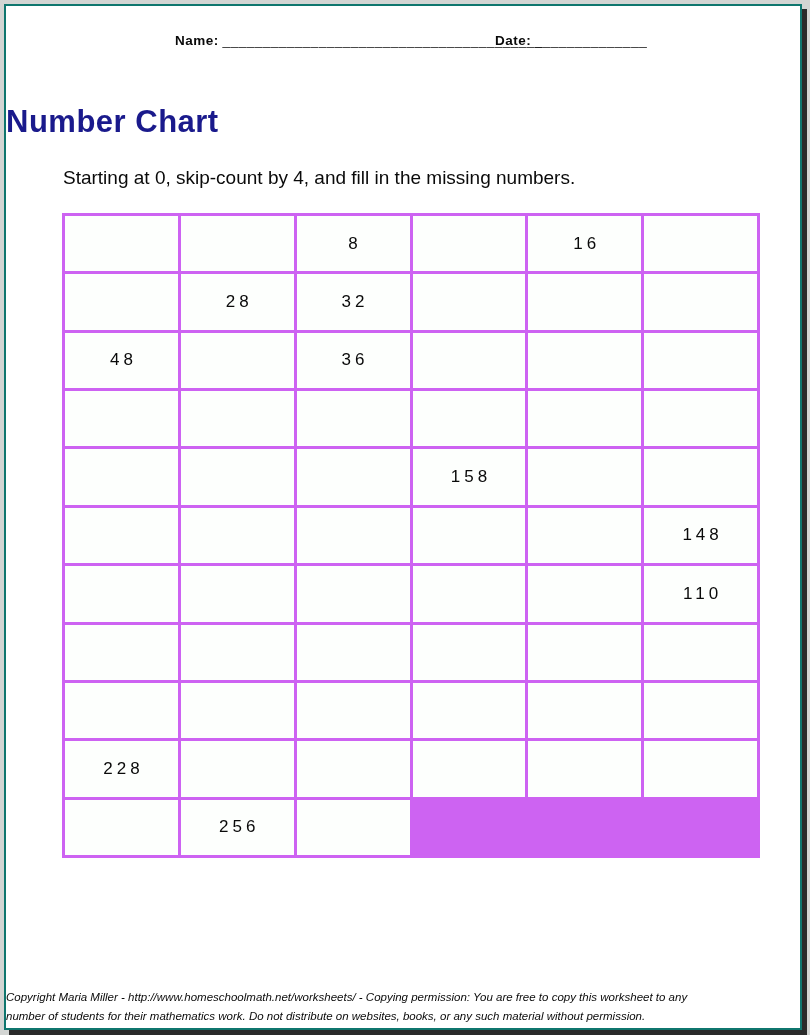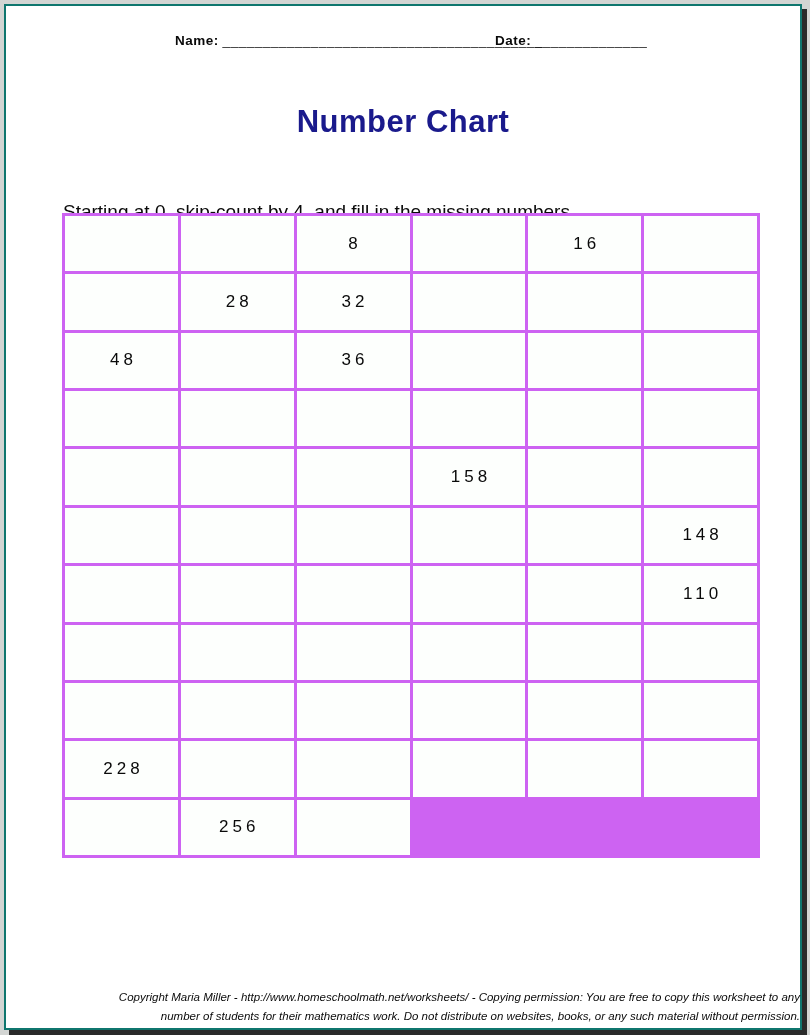--- a/index.html
+++ b/index.html
@@ -33,33 +33,31 @@
   }
   .name-block { position: absolute; left: 169px; top: 0; white-space: nowrap; }
   .date-block { position: absolute; left: 489px; top: 0; white-space: nowrap; }
   .field-label { font-weight: bold; letter-spacing: 0.5px; }
   .field-line { font-weight: normal; color: #1a1a1a; letter-spacing: 0.5px; }
   .title {
     position: absolute;
     left: 0;
     top: 98px;
     width: 100%;
-    text-align: center;
     font-size: 31px;
     font-weight: bold;
     color: #1a1a8c;
     letter-spacing: 0.5px;
   }
   .instruction {
     position: absolute;
     left: 57px;
     top: 161px;
     font-size: 19px;
     color: #0a0a0a;
-    margin-top: 34px;
   }
   .grid {
     position: absolute;
     left: 56px;
     top: 207px;
     width: 698px;
     height: 645px;
     background: #cd63f2;
     display: grid;
     grid-template-columns: repeat(6, 1fr);
@@ -76,21 +74,21 @@
     font-size: 17px;
     color: #0a0a0a;
     letter-spacing: 4px;
     text-indent: 4px;
   }
   .footer {
     position: absolute;
     left: 0;
     top: 982px;
     width: 100%;
-    text-align: right;
+    text-align: left;
     font-size: 11.5px;
     font-style: italic;
     color: #0a0a0a;
     line-height: 19px;
   }
 </style>
 </head>
 <body>
 
 <div class="page">

